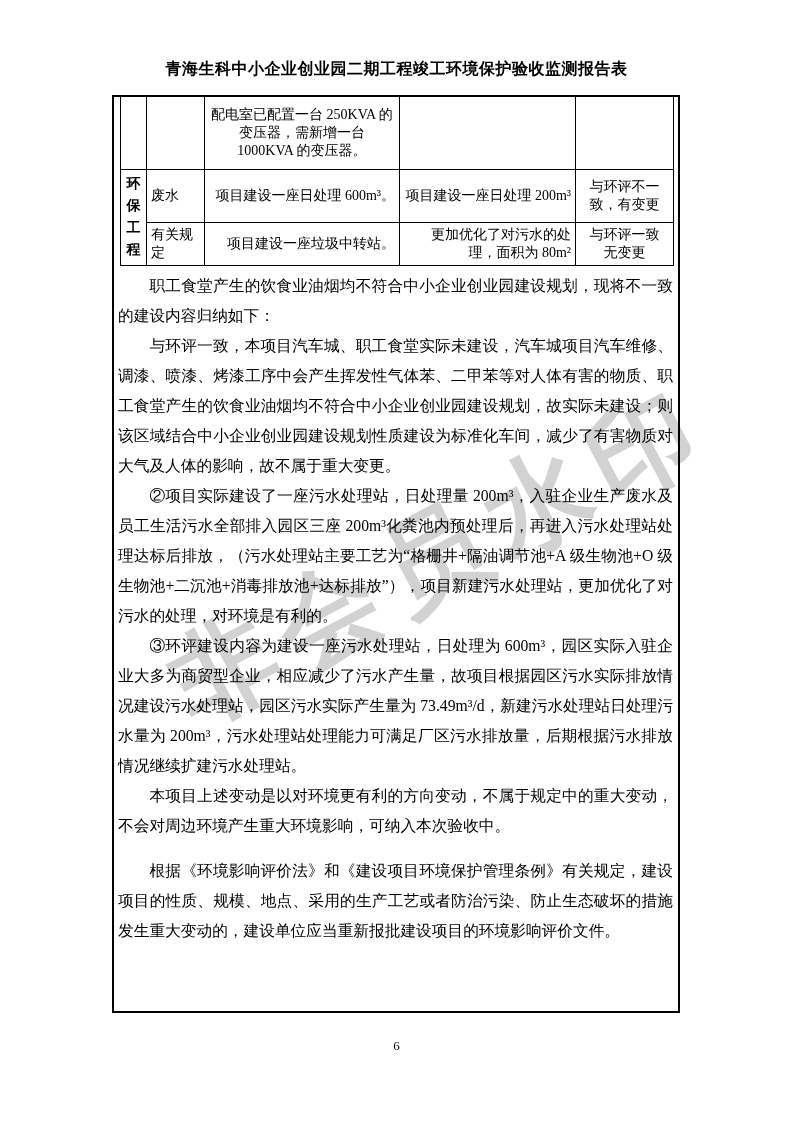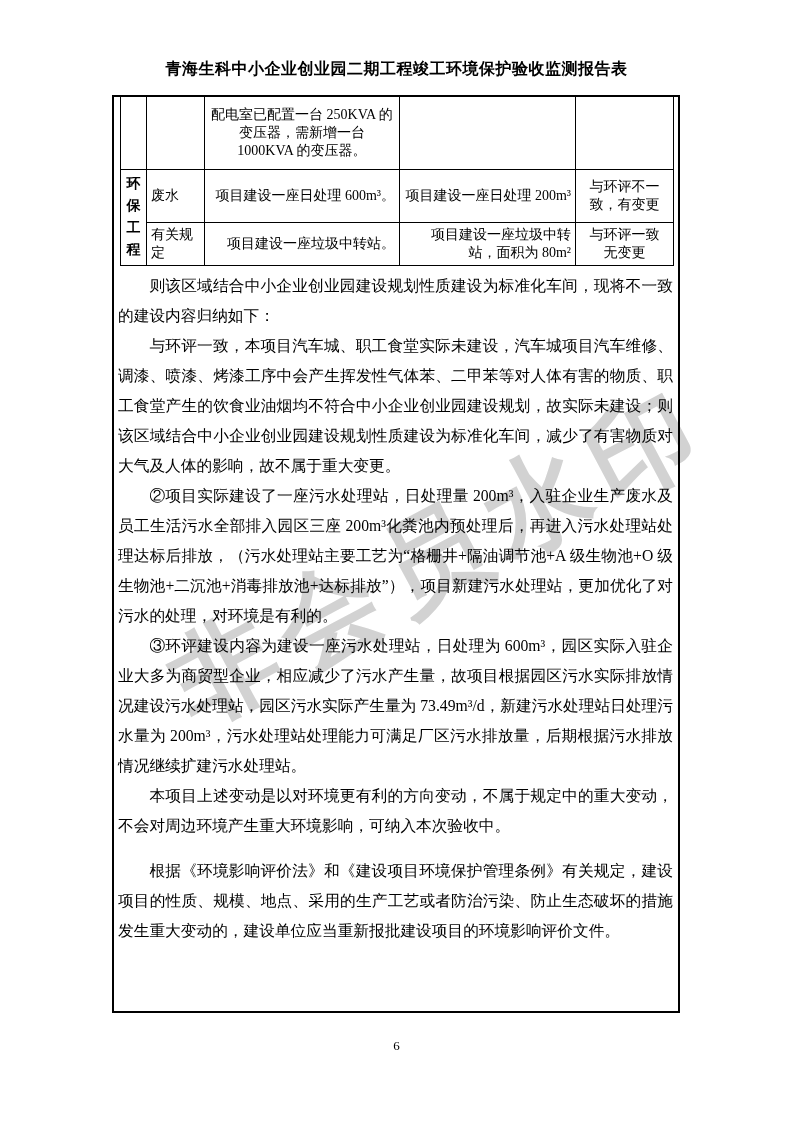--- a/index.html
+++ b/index.html
@@ -87,29 +87,29 @@
           </td>
           <td class="c2">废水</td>
           <td class="c3 cell-left">项目建设一座日处理 600m³。</td>
           <td class="c4 cell-left">项目建设一座日处理 200m³</td>
           <td class="c5 pre">与环评不一
 致，有变更</td>
         </tr>
         <tr class="r3">
           <td class="c2">有关规定</td>
           <td class="c3 cell-left">项目建设一座垃圾中转站。</td>
-          <td class="c4 cell-left">项目建设一座垃圾中转站，面积为 80m²</td>
+          <td class="c4 cell-left">更加优化了对污水的处理，面积为 80m²</td>
           <td class="c5 pre">与环评一致
 无变更</td>
         </tr>
       </tbody>
     </table>
 
     <div class="body-text">
-      <p class="para">则该区域结合中小企业创业园建设规划性质建设为标准化车间，现将不一致的建设内容归纳如下：</p>
+      <p class="para">职工食堂产生的饮食业油烟均不符合中小企业创业园建设规划，现将不一致的建设内容归纳如下：</p>
       <p class="para">与环评一致，本项目汽车城、职工食堂实际未建设，汽车城项目汽车维修、调漆、喷漆、烤漆工序中会产生挥发性气体苯、二甲苯等对人体有害的物质、职工食堂产生的饮食业油烟均不符合中小企业创业园建设规划，故实际未建设；则该区域结合中小企业创业园建设规划性质建设为标准化车间，减少了有害物质对大气及人体的影响，故不属于重大变更。</p>
       <p class="para">②项目实际建设了一座污水处理站，日处理量 200m³，入驻企业生产废水及员工生活污水全部排入园区三座 200m³化粪池内预处理后，再进入污水处理站处理达标后排放，（污水处理站主要工艺为“格栅井+隔油调节池+A 级生物池+O 级生物池+二沉池+消毒排放池+达标排放”），项目新建污水处理站，更加优化了对污水的处理，对环境是有利的。</p>
       <p class="para">③环评建设内容为建设一座污水处理站，日处理为 600m³，园区实际入驻企业大多为商贸型企业，相应减少了污水产生量，故项目根据园区污水实际排放情况建设污水处理站，园区污水实际产生量为 73.49m³/d，新建污水处理站日处理污水量为 200m³，污水处理站处理能力可满足厂区污水排放量，后期根据污水排放情况继续扩建污水处理站。</p>
       <p class="para">本项目上述变动是以对环境更有利的方向变动，不属于规定中的重大变动，不会对周边环境产生重大环境影响，可纳入本次验收中。</p>
       <p class="para gap-before">根据《环境影响评价法》和《建设项目环境保护管理条例》有关规定，建设项目的性质、规模、地点、采用的生产工艺或者防治污染、防止生态破坏的措施发生重大变动的，建设单位应当重新报批建设项目的环境影响评价文件。</p>
     </div>
 
   </div>
 
   <div class="page-number">6</div>

